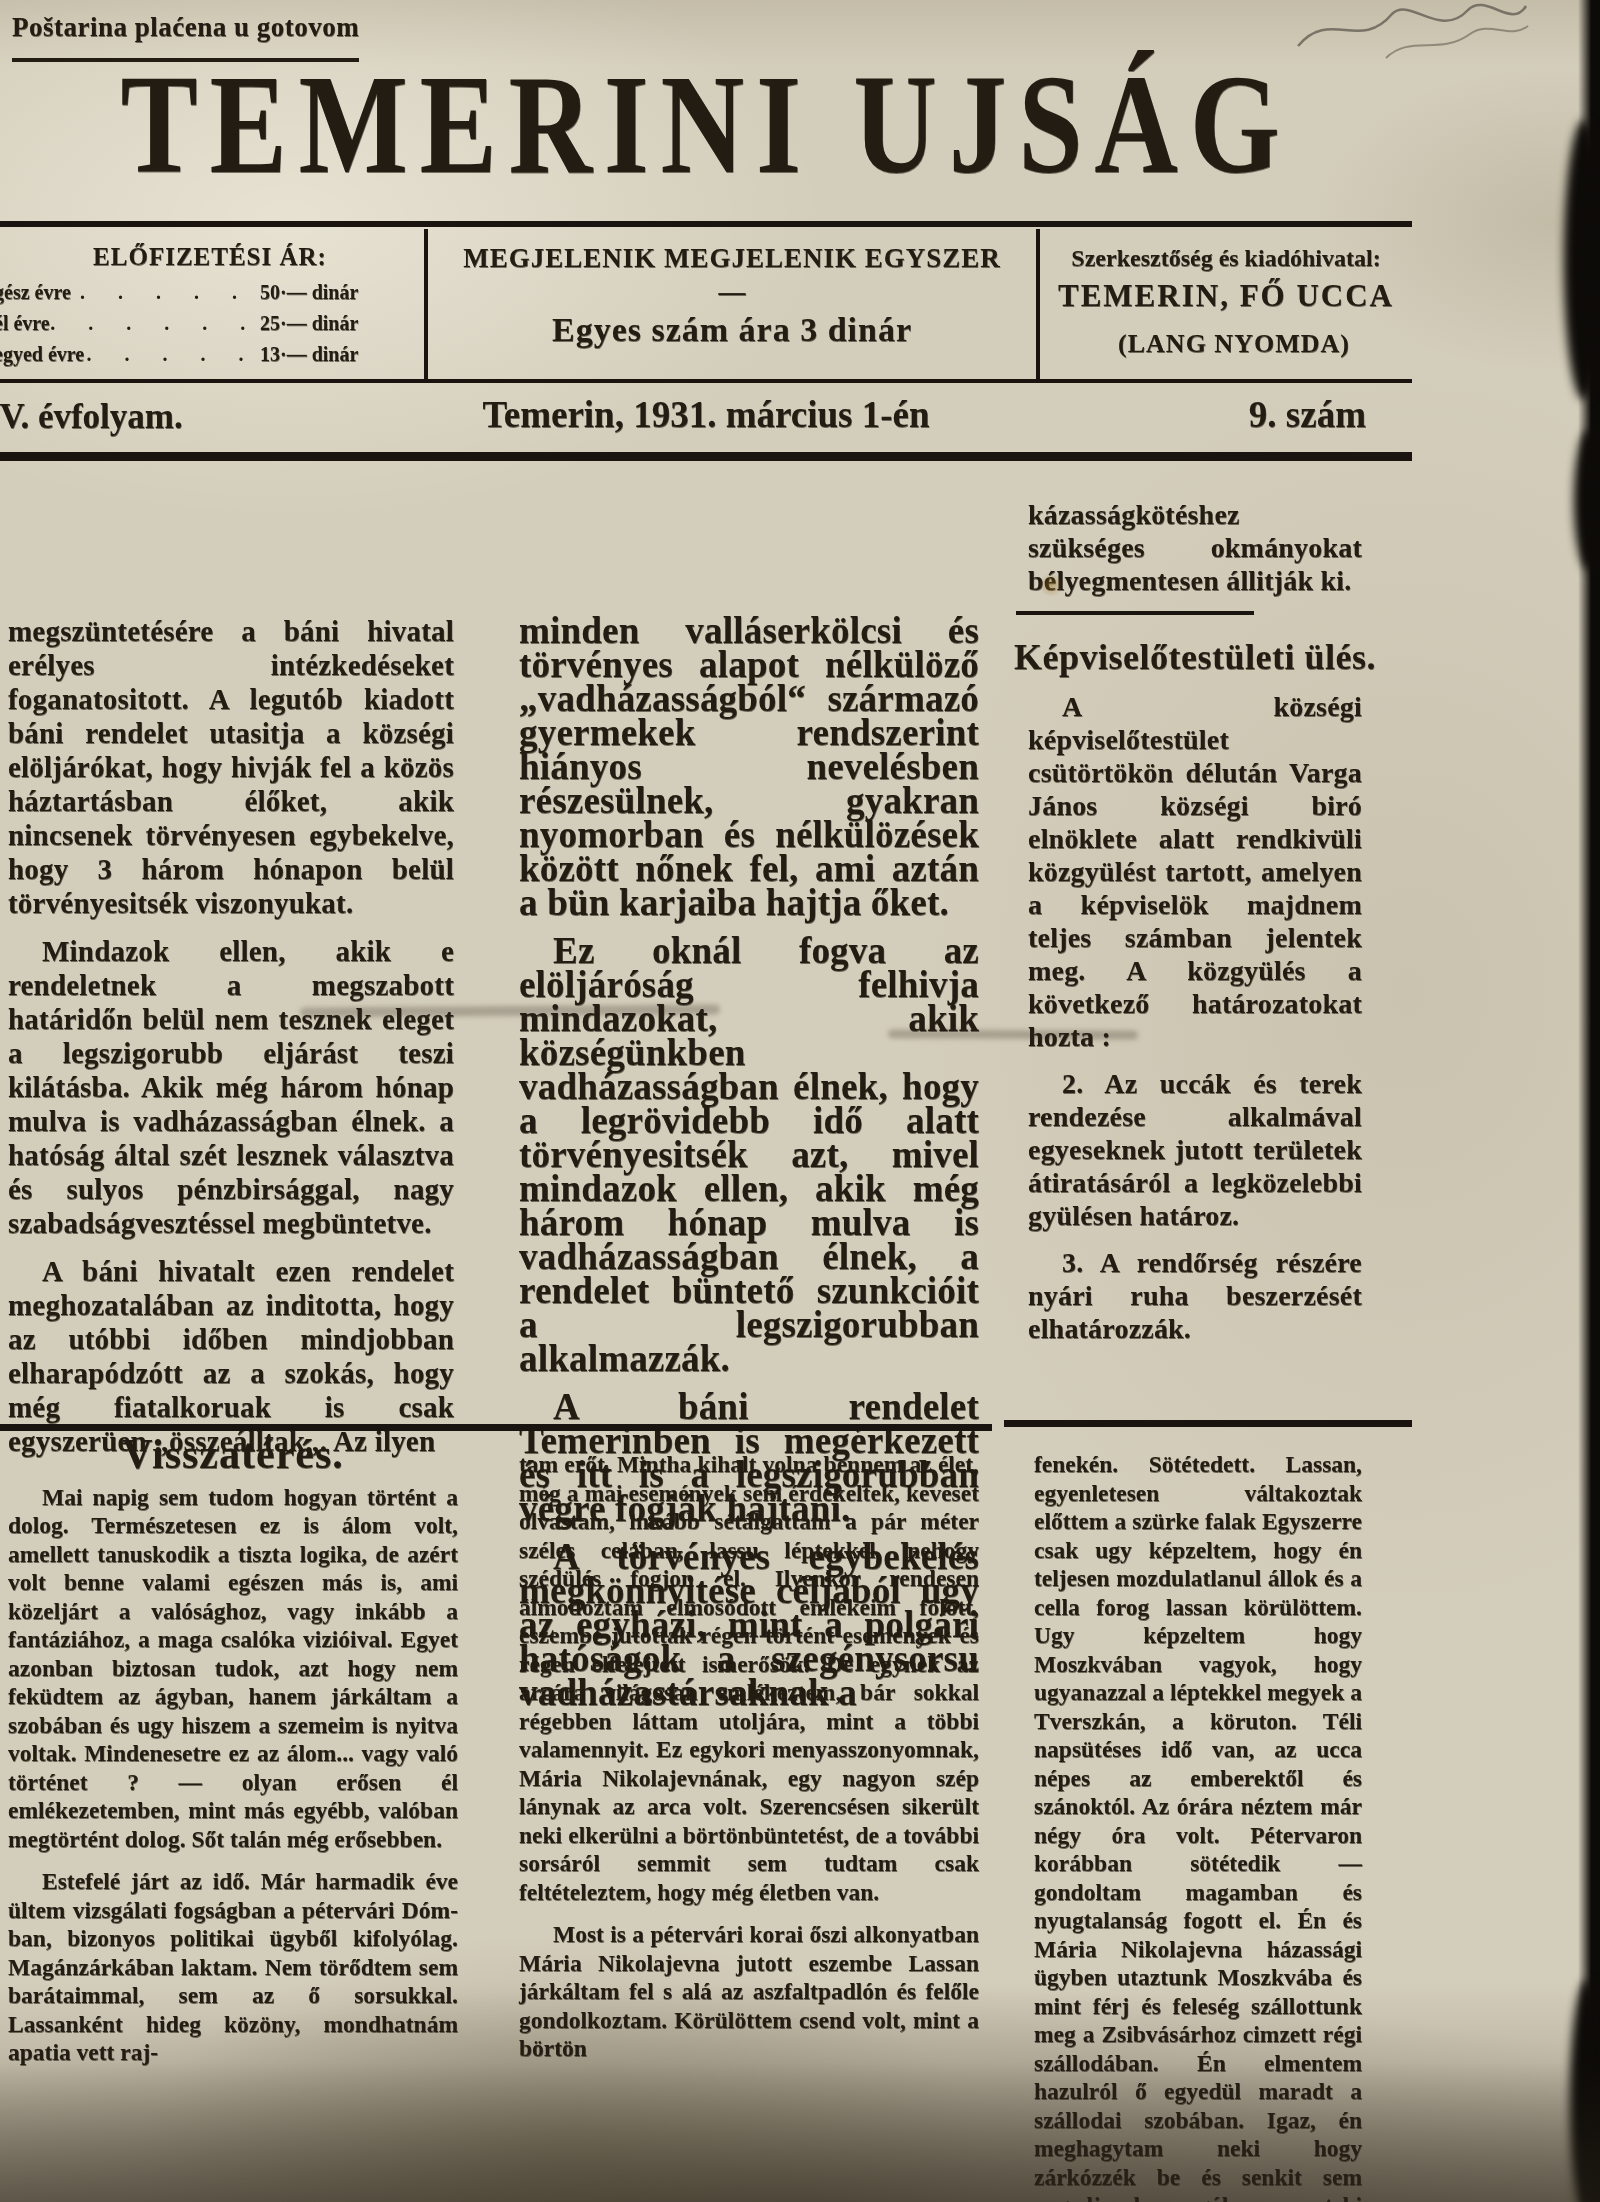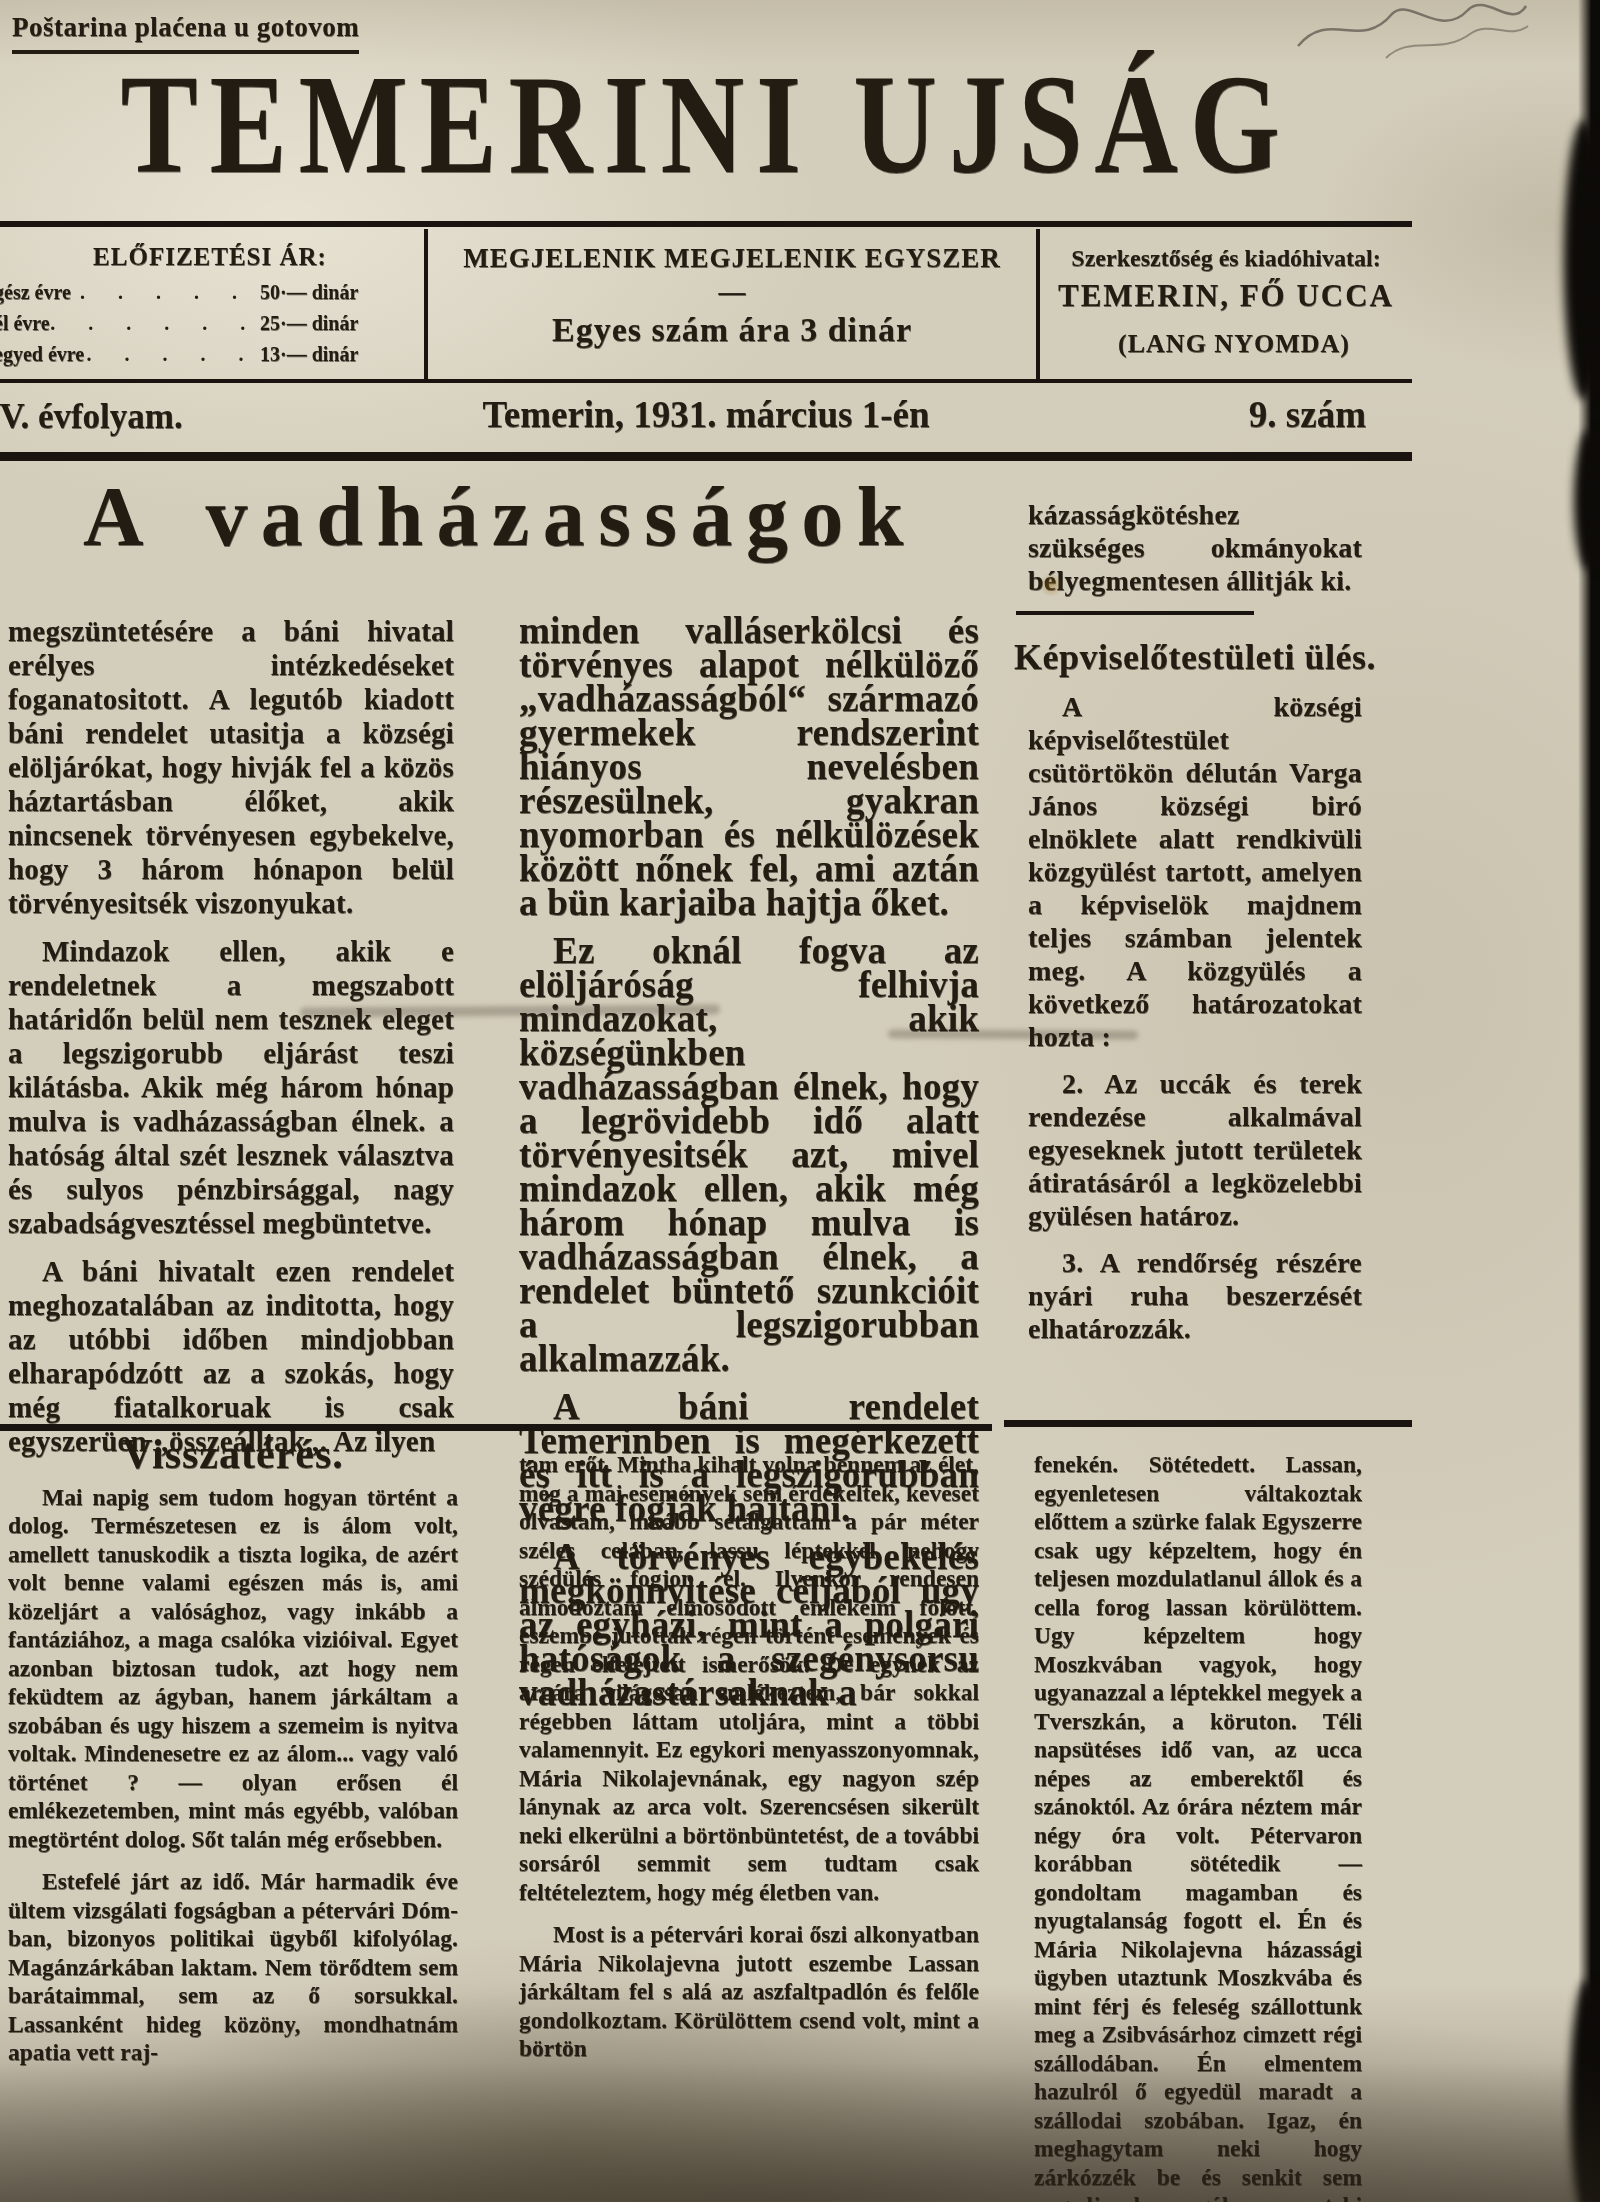--- a/index.html
+++ b/index.html
@@ -19,21 +19,21 @@
       radial-gradient(ellipse 600px 320px at 35% 98%, rgba(90,80,55,0.30), transparent 70%),
       radial-gradient(ellipse 1400px 280px at 50% 100%, rgba(60,52,38,0.40), transparent 78%),
       radial-gradient(ellipse 340px 220px at 97% 10%, rgba(110,95,60,0.16), transparent 70%),
       linear-gradient(180deg, rgba(160,148,120,0.28) 0%, rgba(0,0,0,0) 3%, rgba(0,0,0,0) 90%, rgba(66,57,40,0.38) 100%);
   }
   .ink{text-shadow:0.5px 0.5px 0.5px rgba(28,22,12,.55);}
   .rule{position:absolute;background:var(--rule);}
 
   
   .postal{position:absolute;left:12px;top:12px;font-size:27px;font-weight:700;
-    border-bottom:4px solid var(--ink);padding-bottom:7px;letter-spacing:.5px;white-space:nowrap;}
+    border-bottom:4px solid var(--ink);padding-bottom:15px;letter-spacing:.5px;white-space:nowrap;}
   .masthead{position:absolute;left:0;top:44px;width:1412px;text-align:center;
     font-size:116px;font-weight:700;letter-spacing:.10em;white-space:nowrap;
     transform:scaleY(1.22);transform-origin:center top;}
 
   #rule-a{left:0;top:221px;width:1412px;height:6px;}
   #rule-b{left:0;top:379px;width:1412px;height:4px;}
   #rule-c{left:0;top:452px;width:1412px;height:9px;}
   #divider-1{left:424px;top:229px;width:4px;height:150px;}
   #divider-2{left:1036px;top:229px;width:4px;height:150px;}
 
@@ -141,21 +141,20 @@
   <div class="rule" id="divider-2"></div>
   <div class="rule" id="rule-b"></div>
 
   <div class="dateline">
     <div class="vol ink">IV. évfolyam.</div>
     <div class="date ink">Temerin, 1931. március 1-én</div>
     <div class="issue ink">9. szám</div>
   </div>
   <div class="rule" id="rule-c"></div>
 
-  <div class="main-title ink">A vadházasságok</div>
   <div class="col ink" id="main-col1">
       <p class="para">megszüntetésére a báni hivatal erélyes intézkedéseket foganatositott. A legutób kiadott báni rendelet utasitja a községi elöljárókat, hogy hivják fel a közös háztartásban élőket, akik nincsenek törvényesen egybekelve, hogy 3 három hónapon belül törvényesitsék viszonyukat.</p>
       <p class="para indent">Mindazok ellen, akik e rendeletnek a megszabott határidőn belül nem tesznek eleget a legszigorubb eljárást teszi kilátásba. Akik még három hónap mulva is vadházasságban élnek. a hatóság által szét lesznek választva és sulyos pénzbirsággal, nagy szabadságvesztéssel megbüntetve.</p>
       <p class="para indent">A báni hivatalt ezen rendelet meghozatalában az inditotta, hogy az utóbbi időben mindjobban elharapódzótt az a szokás, hogy még fiatalkoruak is csak egyszerüen „összeálltak„. Az ilyen</p>
     </div>
   <div class="col ink" id="main-col2">
       <p class="para">minden valláserkölcsi és törvényes alapot nélkülöző „vadházasságból“ származó gyermekek rendszerint hiányos nevelésben részesülnek, gyakran nyomorban és nélkülözések között nőnek fel, ami aztán a bün karjaiba hajtja őket.</p>
       <p class="para indent">Ez oknál fogva az elöljáróság felhivja mindazokat, akik községünkben vadházasságban élnek, hogy a legrövidebb idő alatt törvényesitsék azt, mivel mindazok ellen, akik még három hónap mulva is vadházasságban élnek, a rendelet büntető szunkcióit a legszigorubban alkalmazzák.</p>
       <p class="para indent">A báni rendelet Temerinben is megérkezett és itt is a legszigorubban végre fogják hajtani.</p>
       <p class="para indent">A törvényes egybekelés megkönnyitése céljából ugy az egyházi, mint a polgári hatóságok a szegénysorsu vadházastársaknak a</p>

